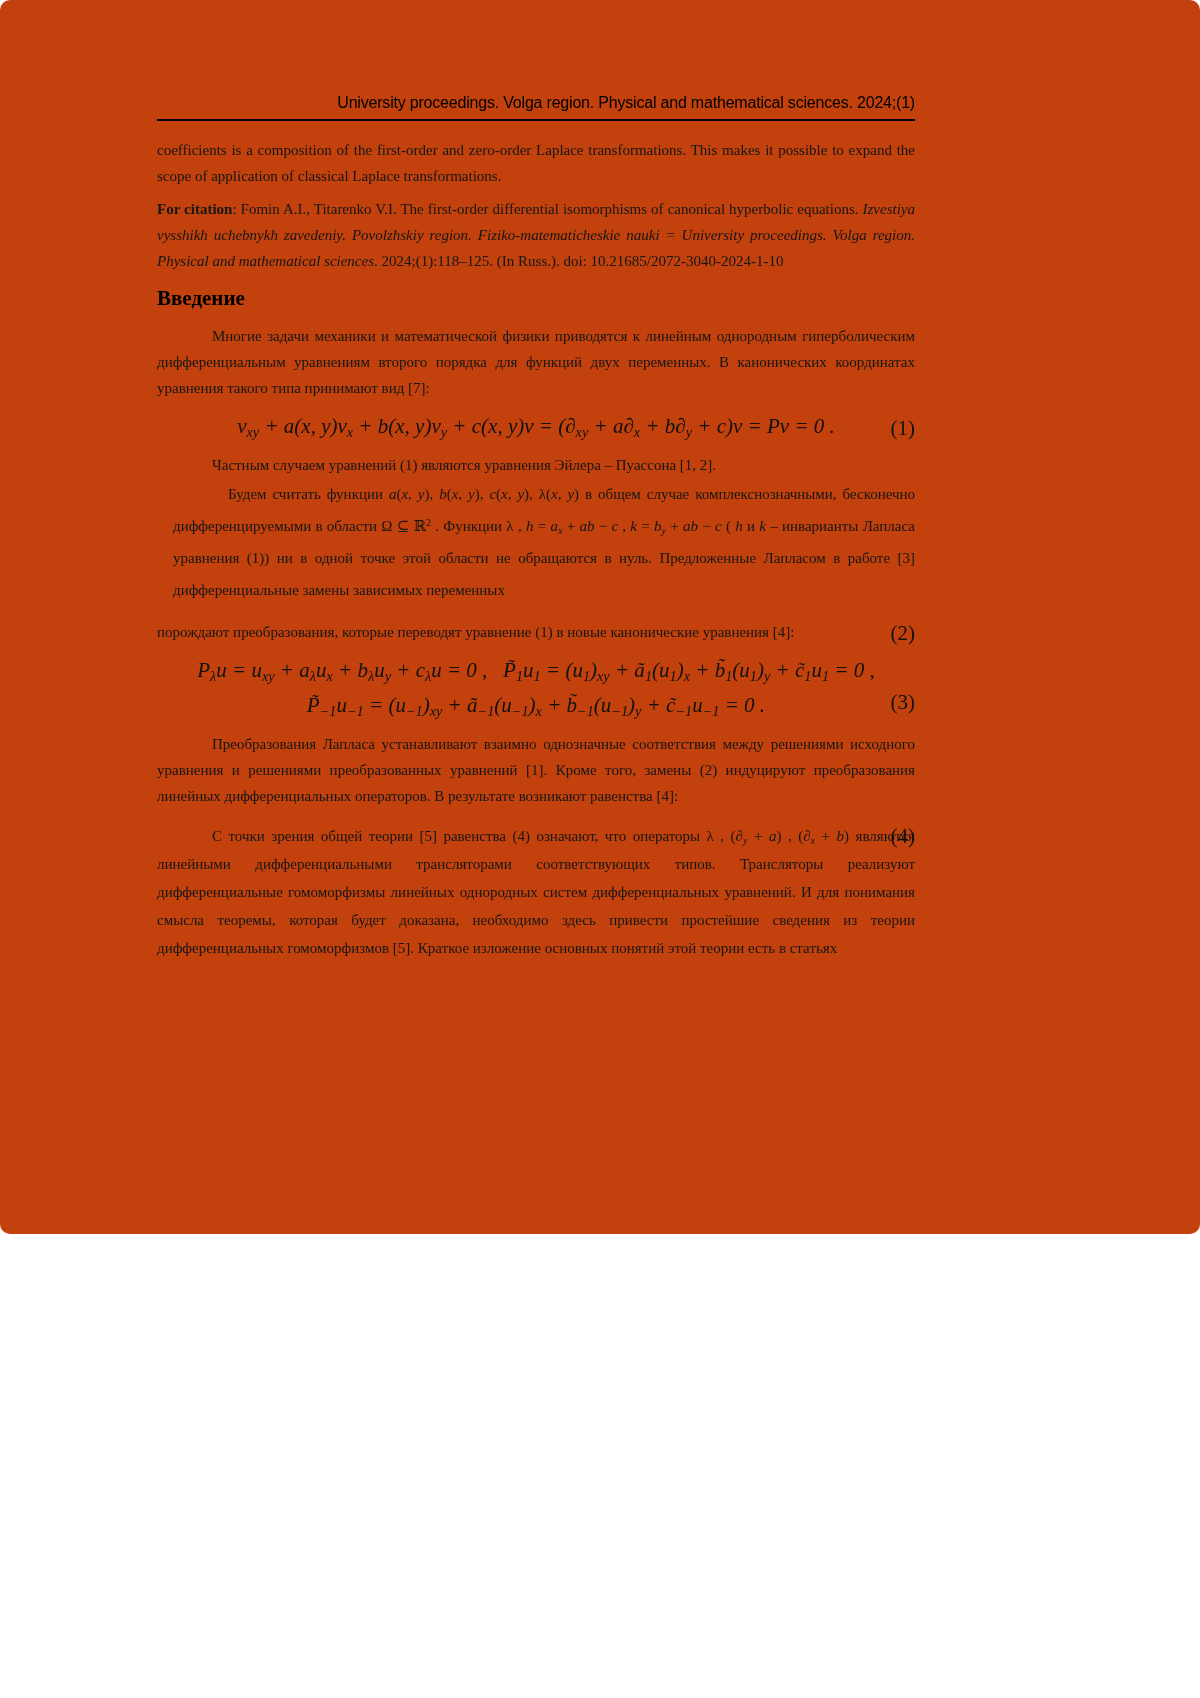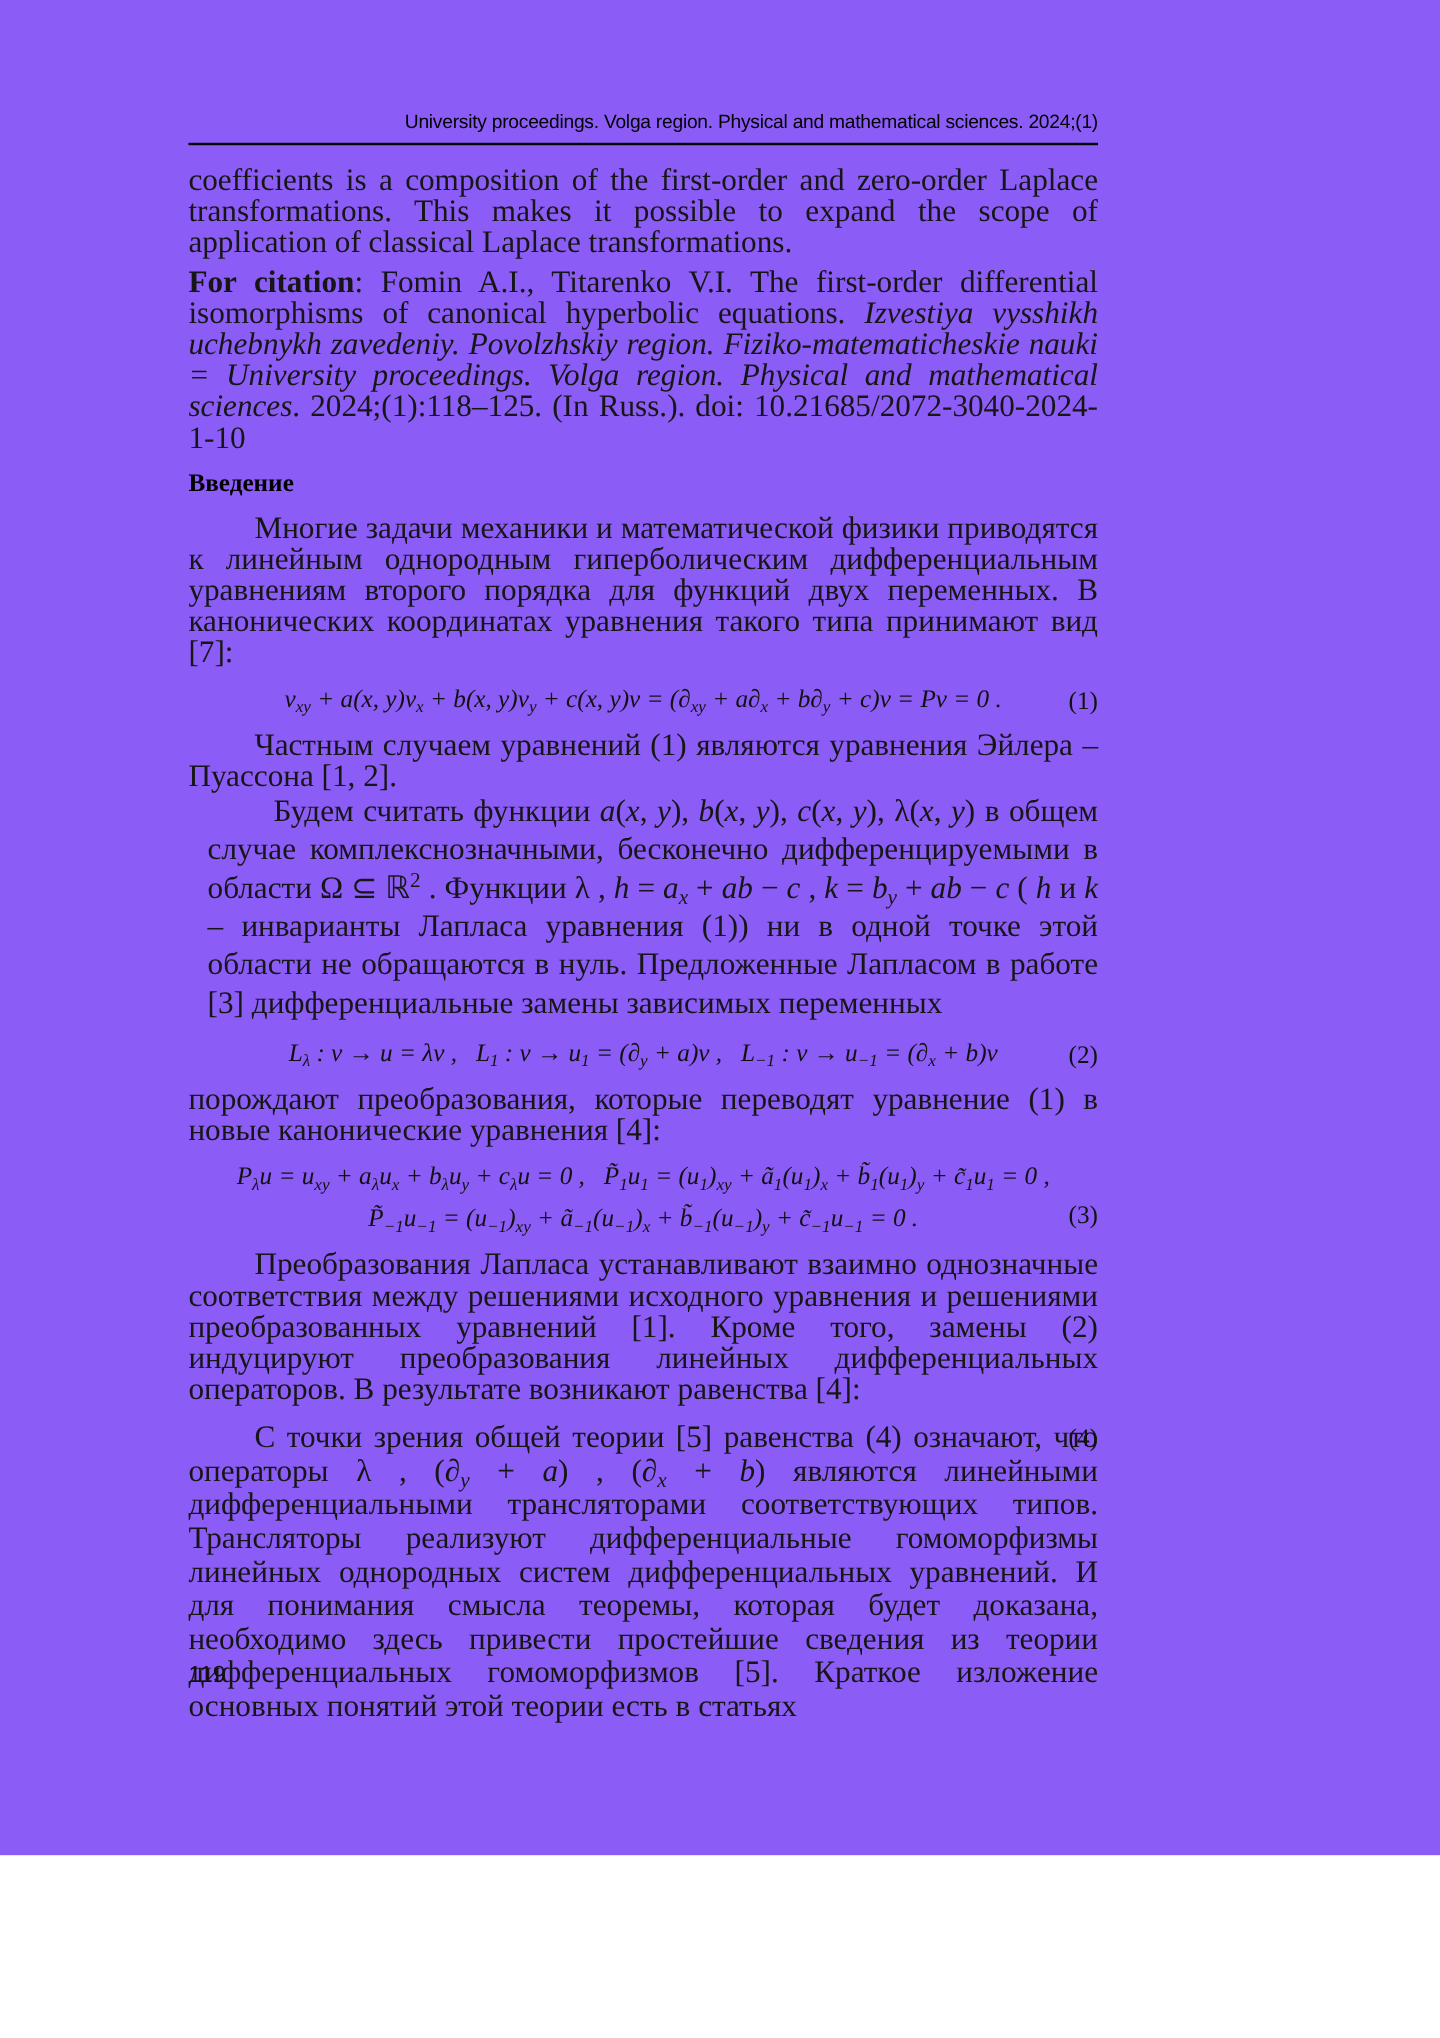--- a/index.html
+++ b/index.html
@@ -1,29 +1,29 @@
 <!DOCTYPE html>
 <html><head>
 <meta charset="utf-8">
 <style>
   html,body{margin:0;padding:0;}
   body{
     width:1200px;height:1698px;background:#ffffff;color:#161616;
     font-family:"Liberation Serif","DejaVu Serif",serif;
     -webkit-font-smoothing:antialiased;
   }
-  .page{position:relative;width:1200px;height:1546px;background:#8b5cf6;overflow:hidden;}
+  .page{position:relative;width:1200px;height:1234px;background:#c2410c;overflow:hidden;border-radius:10px;}
   .column{position:absolute;left:157px;top:94px;width:758px;}
   .running-head{
     font-family:"Liberation Sans","DejaVu Sans",sans-serif;
     font-size:16px;letter-spacing:-0.2px;color:#000;
     text-align:right;padding-bottom:7px;border-bottom:2.5px solid #000;
     margin-bottom:16px;
   }
-  p{margin:0;font-size:26px;line-height:26px;text-align:justify;font-family:Liberation Serif, serif;}
+  p{margin:0;font-size:15px;line-height:26px;text-align:justify;}
   .abs{margin-bottom:7px;}
   .abs.citation{}
   .section-heading{
     font-size:21px;font-weight:bold;text-align:left;
     margin:12px 0 12px 0;color:#000;
   }
   .indent{text-indent:55px;}
   .wide{line-height:32px;margin-left:16px;}
   .mid{line-height:28px;}
   .equation{
@@ -61,21 +61,20 @@
     <div class="equation">
       <span class="eq-line">v<sub>xy</sub> + a(x, y)v<sub>x</sub> + b(x, y)v<sub>y</sub> + c(x, y)v = (∂<sub>xy</sub> + a∂<sub>x</sub> + b∂<sub>y</sub> + c)v = Pv = 0 .</span>
       <span class="eq-num">(1)</span>
     </div>
 
     <p class="indent">Частным случаем уравнений (1) являются уравнения Эйлера – Пуассона [1, 2].</p>
 
     <p class="indent wide">Будем считать функции <i>a</i>(<i>x</i>, <i>y</i>), <i>b</i>(<i>x</i>, <i>y</i>), <i>c</i>(<i>x</i>, <i>y</i>), λ(<i>x</i>, <i>y</i>) в общем случае комплекснозначными, бесконечно дифференцируемыми в области Ω ⊆ ℝ<sup>2</sup> . Функции λ , <i>h</i> = <i>a</i><sub><i>x</i></sub> + <i>ab</i> − <i>c</i> , <i>k</i> = <i>b</i><sub><i>y</i></sub> + <i>ab</i> − <i>c</i> ( <i>h</i> и <i>k</i> – инварианты Лапласа уравнения (1)) ни в одной точке этой области не обращаются в нуль. Предложенные Лапласом в работе [3] дифференциальные замены зависимых переменных</p>
 
     <div class="equation">
-      <span class="eq-line">L<sub>λ</sub> : v → u = λv ,  L<sub>1</sub> : v → u<sub>1</sub> = (∂<sub>y</sub> + a)v ,  L<sub>−1</sub> : v → u<sub>−1</sub> = (∂<sub>x</sub> + b)v</span>
       <span class="eq-num">(2)</span>
     </div>
 
     <p>порождают преобразования, которые переводят уравнение (1) в новые канонические уравнения [4]:</p>
 
     <div class="equation">
       <div class="eq-line">P<sub>λ</sub>u = u<sub>xy</sub> + a<sub>λ</sub>u<sub>x</sub> + b<sub>λ</sub>u<sub>y</sub> + c<sub>λ</sub>u = 0 ,  P̃<sub>1</sub>u<sub>1</sub> = (u<sub>1</sub>)<sub>xy</sub> + ã<sub>1</sub>(u<sub>1</sub>)<sub>x</sub> + b̃<sub>1</sub>(u<sub>1</sub>)<sub>y</sub> + c̃<sub>1</sub>u<sub>1</sub> = 0 ,</div>
       <div class="eq-line eq-line2">P̃<sub>−1</sub>u<sub>−1</sub> = (u<sub>−1</sub>)<sub>xy</sub> + ã<sub>−1</sub>(u<sub>−1</sub>)<sub>x</sub> + b̃<sub>−1</sub>(u<sub>−1</sub>)<sub>y</sub> + c̃<sub>−1</sub>u<sub>−1</sub> = 0 .</div>
       <span class="eq-num eq-num-bottom">(3)</span>
     </div>

